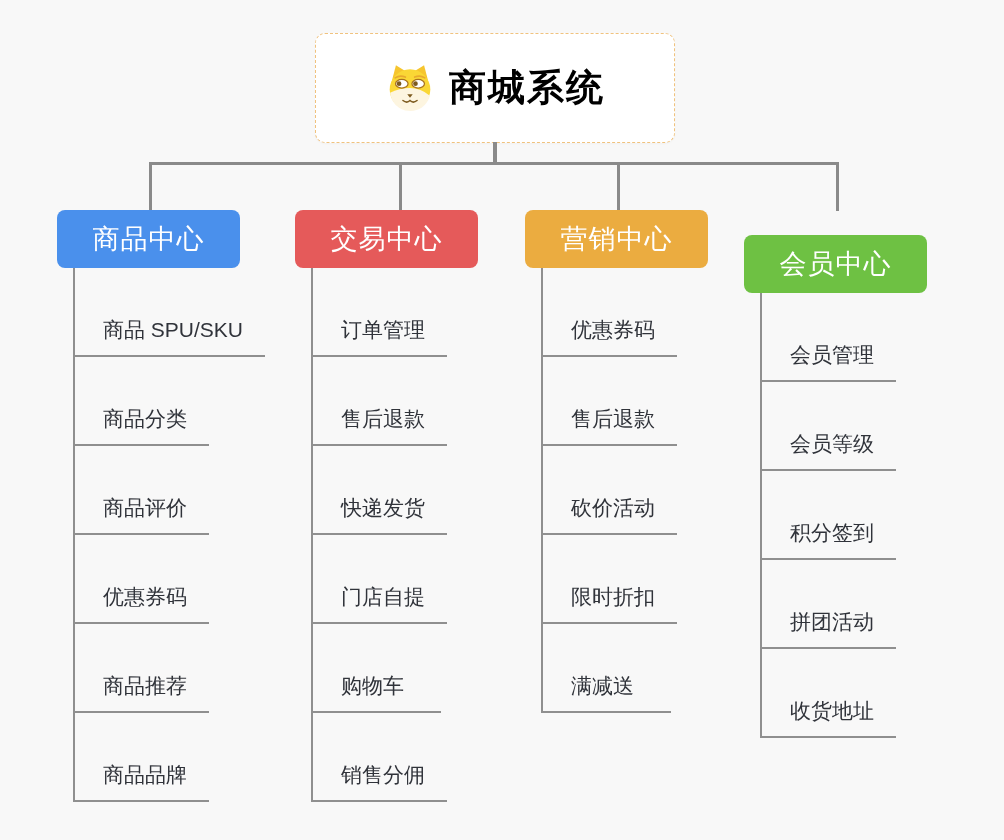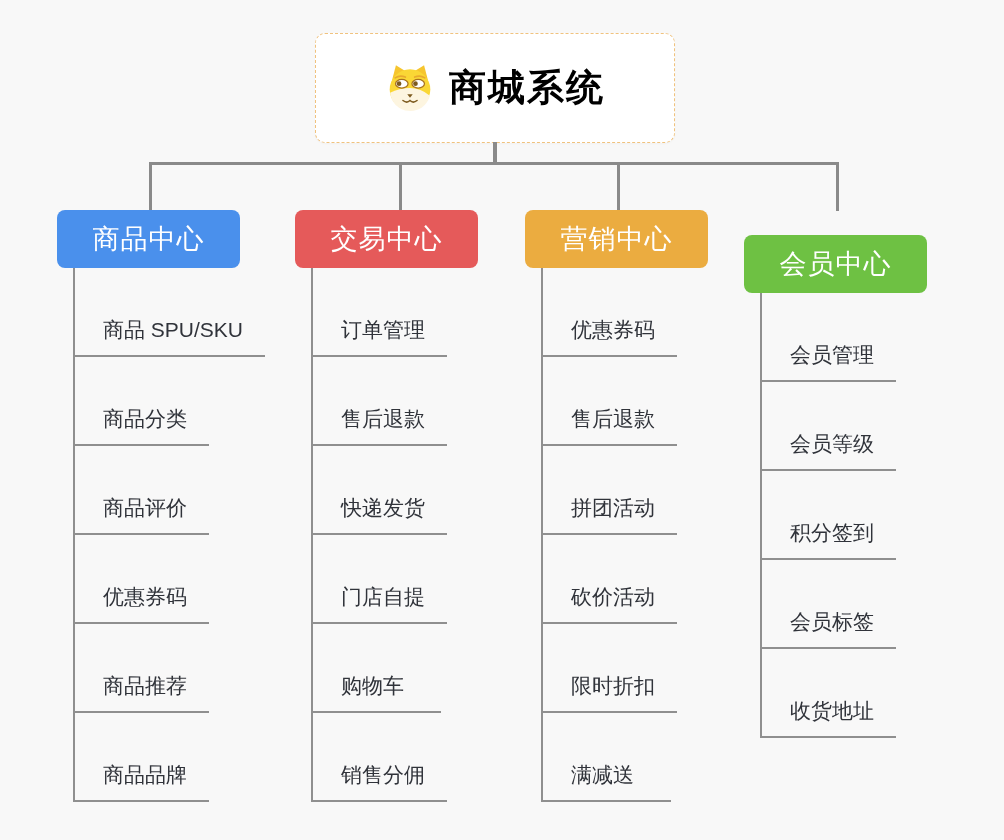--- a/index.html
+++ b/index.html
@@ -200,23 +200,20 @@
     <div class="branch-box" style="background: rgb(235, 172, 64);">营销中心</div>
     <div class="items">
       <div class="vline"></div>
       <div class="item">
           <span class="item-label">优惠券码</span>
         </div>
       <div class="item">
           <span class="item-label">售后退款</span>
         </div>
       <div class="item">
-          <span class="item-label">拼团活动</span>
-        </div>
-      <div class="item">
           <span class="item-label">砍价活动</span>
         </div>
       <div class="item">
           <span class="item-label">限时折扣</span>
         </div>
       <div class="item">
           <span class="item-label">满减送</span>
         </div>
     </div>
   </div>
@@ -228,21 +225,21 @@
       <div class="item">
           <span class="item-label">会员管理</span>
         </div>
       <div class="item">
           <span class="item-label">会员等级</span>
         </div>
       <div class="item">
           <span class="item-label">积分签到</span>
         </div>
       <div class="item">
-          <span class="item-label">会员标签</span>
+          <span class="item-label">拼团活动</span>
         </div>
       <div class="item">
           <span class="item-label">收货地址</span>
         </div>
     </div>
   </div>
 
 </div>
 
 </body></html>

